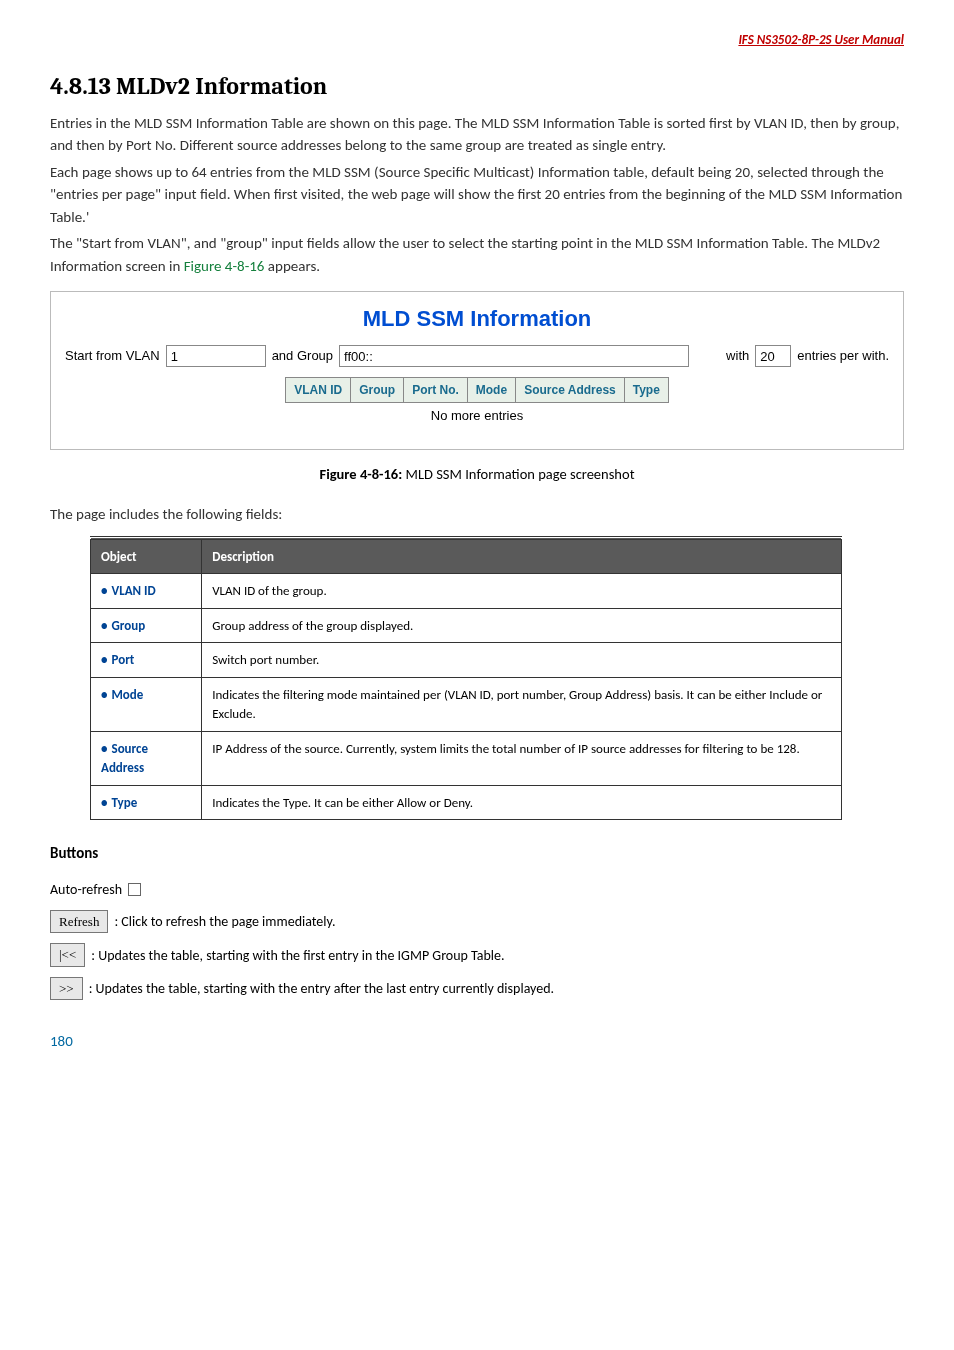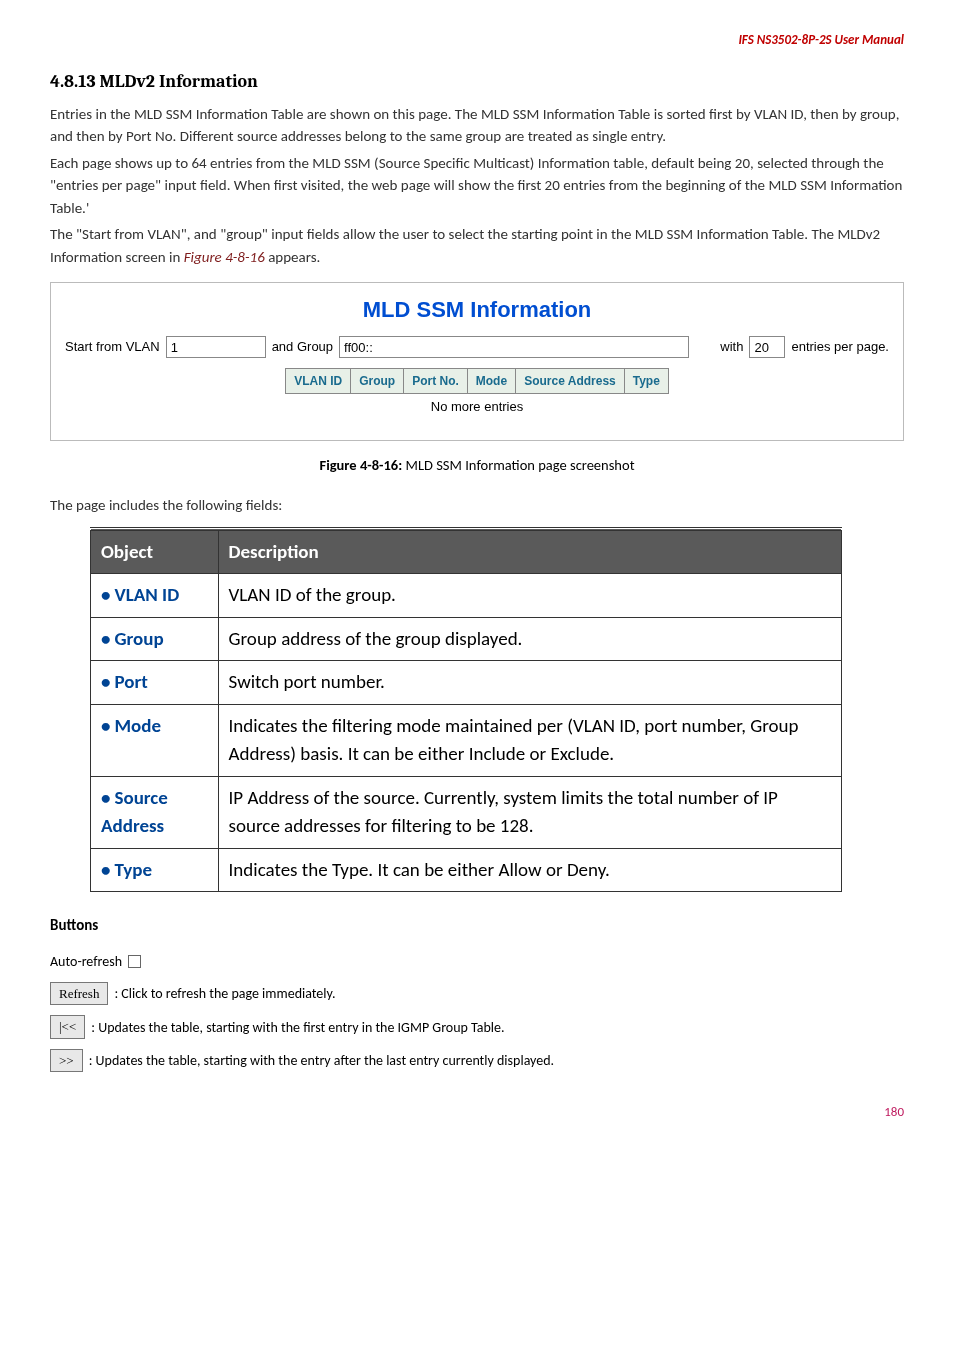--- a/index.html
+++ b/index.html
@@ -13,33 +13,34 @@
     padding: 30px 50px 40px 50px;
     line-height: 1.5;
   }
   .page-header {
     text-align: right;
     color: #c00000;
     font-style: italic;
     font-weight: 600;
     font-size: 13px;
     margin-bottom: 18px;
+    text-decoration: underline;
   }
   .section-heading {
     font-weight: 700;
-    font-size: 18px;
+    font-size: 24px;
     font-family: Cambria, Georgia, serif;
     margin-bottom: 8px;
   }
   .body-text {
     font-size: 15px;
     color: #333;
     margin-bottom: 4px;
   }
-  .link-inline { color: #7f1d1d; font-style: italic; }
+  .link-inline { color: #15803d; }
   .figure-box {
     border: 1px solid #bbb;
     margin-top: 14px;
     padding: 10px 14px 14px 14px;
   }
   .mld-title {
     text-align: center;
     color: #004ed1;
     font-weight: 700;
     font-size: 22px;
@@ -99,21 +100,21 @@
   }
   .caption {
     text-align: center;
     font-size: 14.5px;
     margin: 14px 0 18px 0;
   }
   .obj-table {
     border-collapse: collapse;
     width: 88%;
     margin-left: 40px;
-    font-size: 19px;
+    font-size: 13px;
   }
   .obj-table th, .obj-table td {
     border: 1px solid #333;
     padding: 7px 10px;
     text-align: left;
     vertical-align: top;
   }
   .obj-table thead th {
     background: #5a5a5a;
     color: #fff;
@@ -142,24 +143,24 @@
     display: inline-block;
   }
   .chk {
     width: 13px; height: 13px;
     border: 1px solid #666;
     display: inline-block;
     background: #fff;
     vertical-align: middle;
   }
   .page-num {
-    text-align: right;
-    font-size: 13px;
+    text-align: left;
+    font-size: 15px;
     margin-top: 30px;
-    color: #be185d;
+    color: #0369a1;
   }
   .bullet { margin-right: 4px; }
 </style>
 </head>
 <body>
 
 <div class="page-header">IFS NS3502-8P-2S  User Manual</div>
 
 <div class="section-heading">4.8.13 MLDv2 Information</div>
 
@@ -172,21 +173,21 @@
 <div class="figure-box">
   <div class="mld-title">MLD SSM Information</div>
   <div class="controls-row">
     <span>Start from VLAN</span>
     <input class="txt" style="width: 100px;" value="1">
     <span>and Group</span>
     <input class="txt" style="width: 350px;" value="ff00::">
     <span class="spacer"></span>
     <span>with</span>
     <input class="txt" style="width: 36px;" value="20">
-    <span>entries per page.</span>
+    <span>entries per with.</span>
   </div>
 
   <table class="mld-table">
     <tbody>
         <tr>
       <th>VLAN ID</th>
       <th>Group</th>
       <th>Port No.</th>
       <th>Mode</th>
       <th>Source Address</th>

